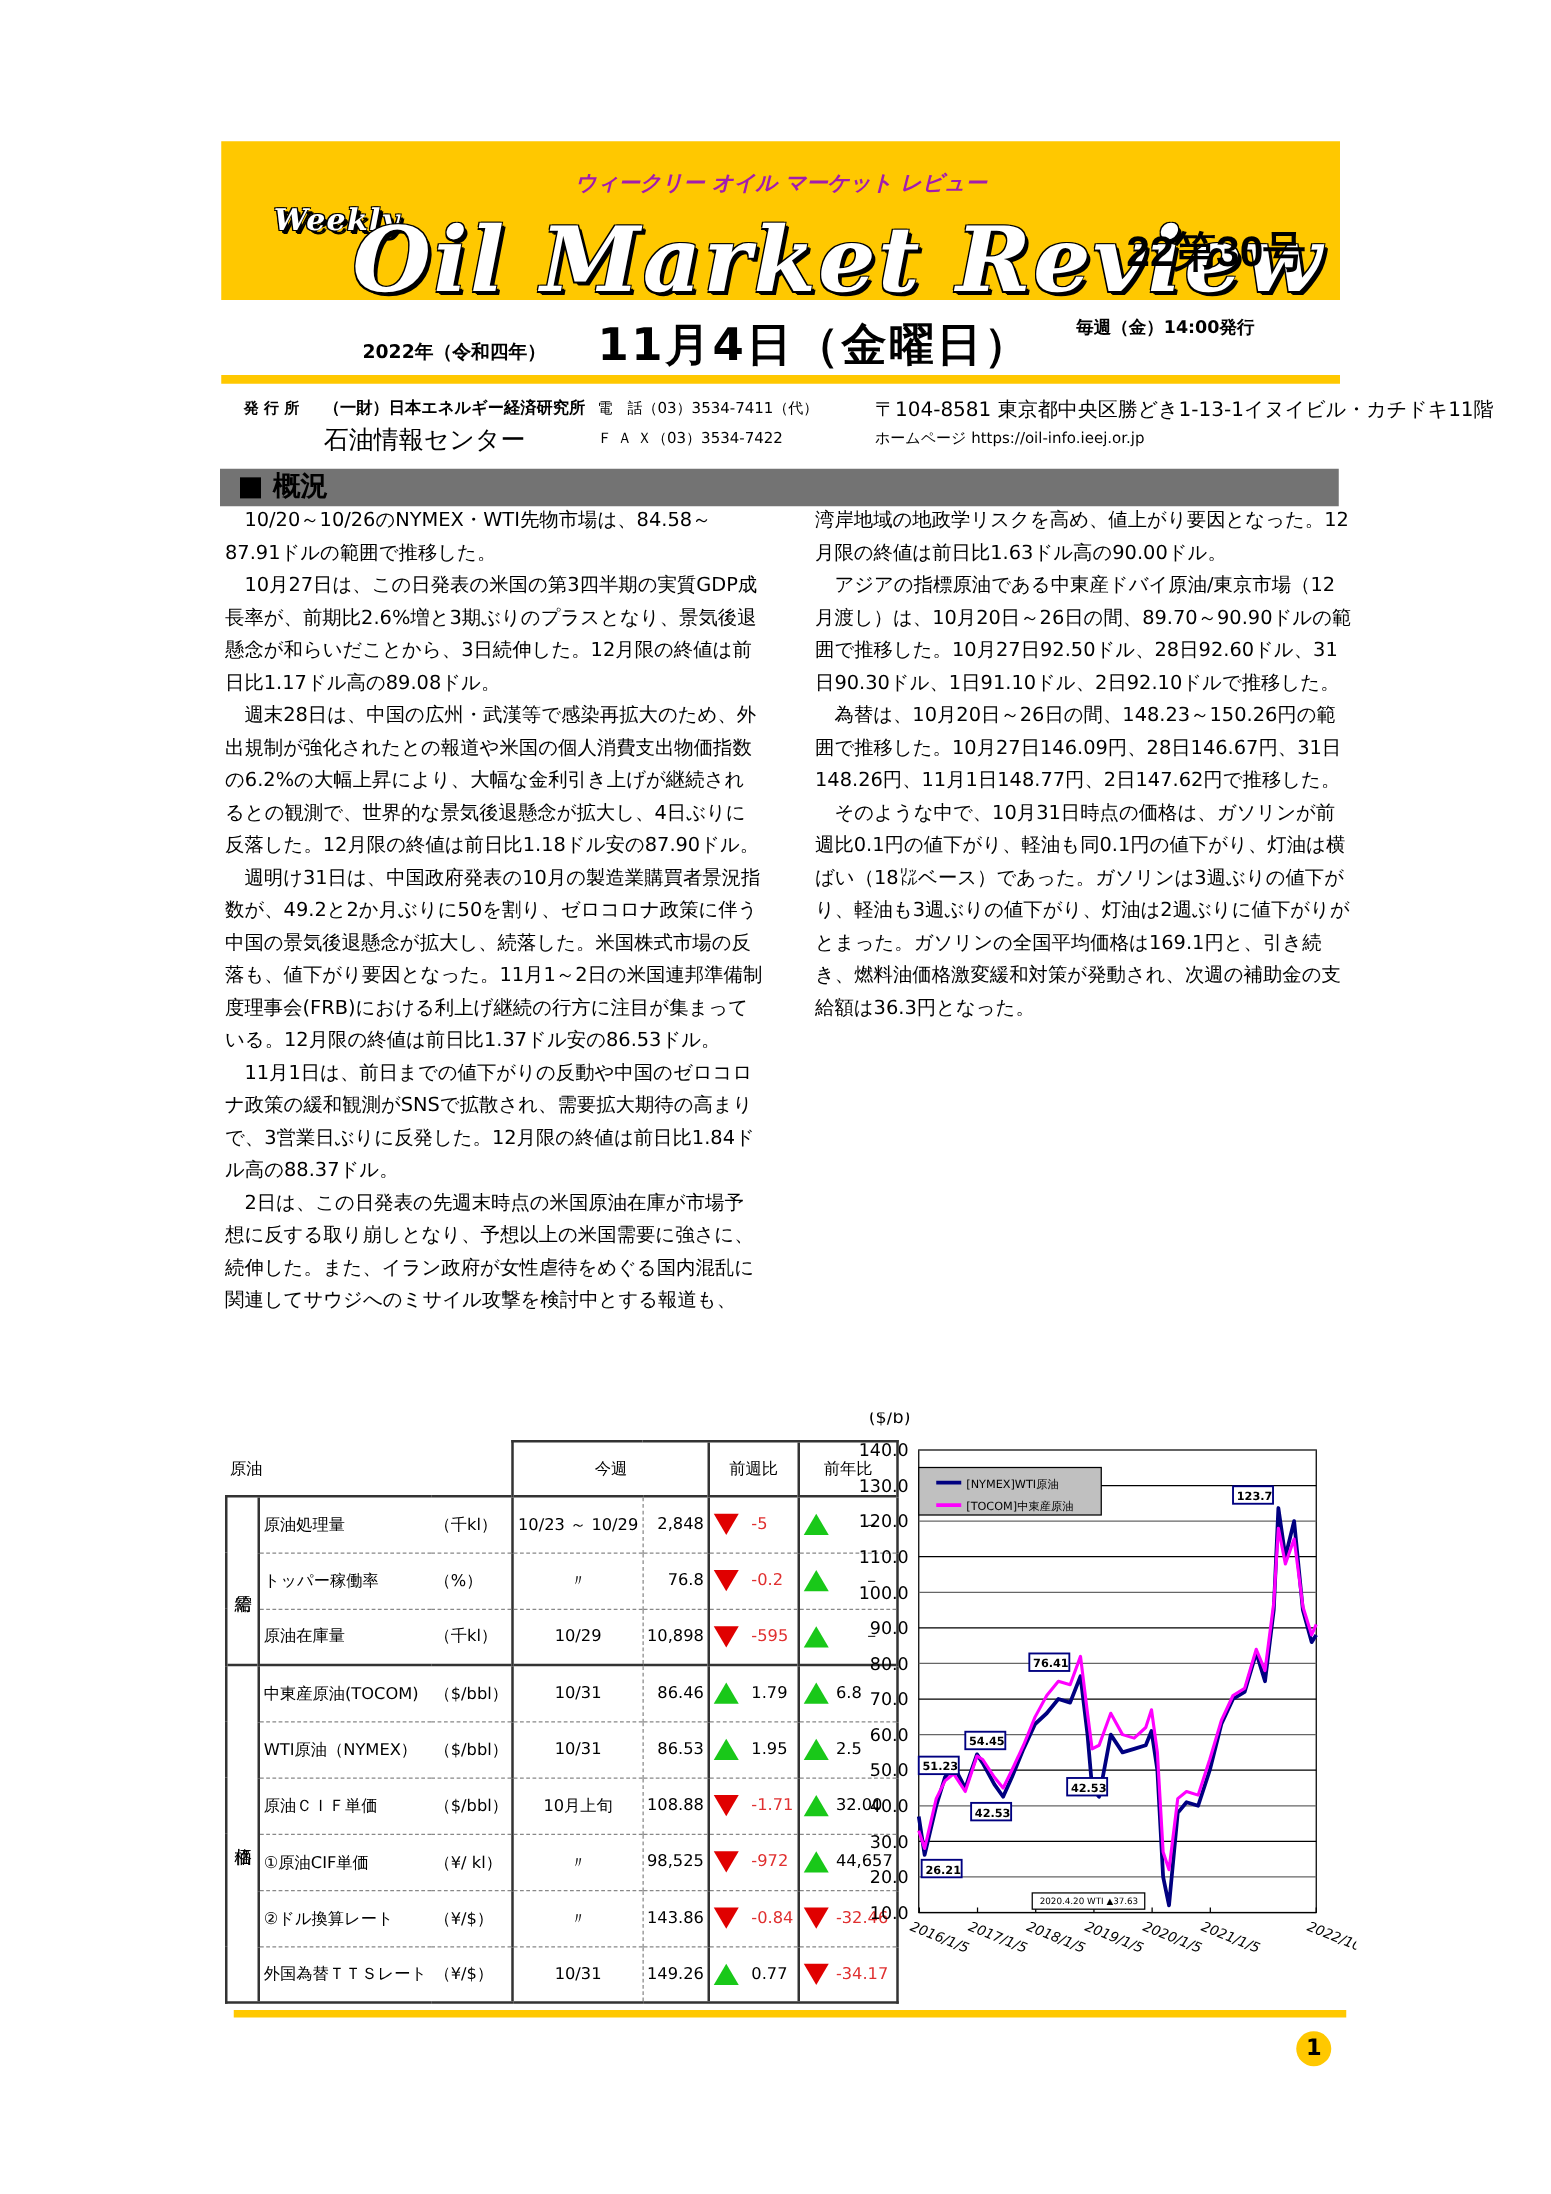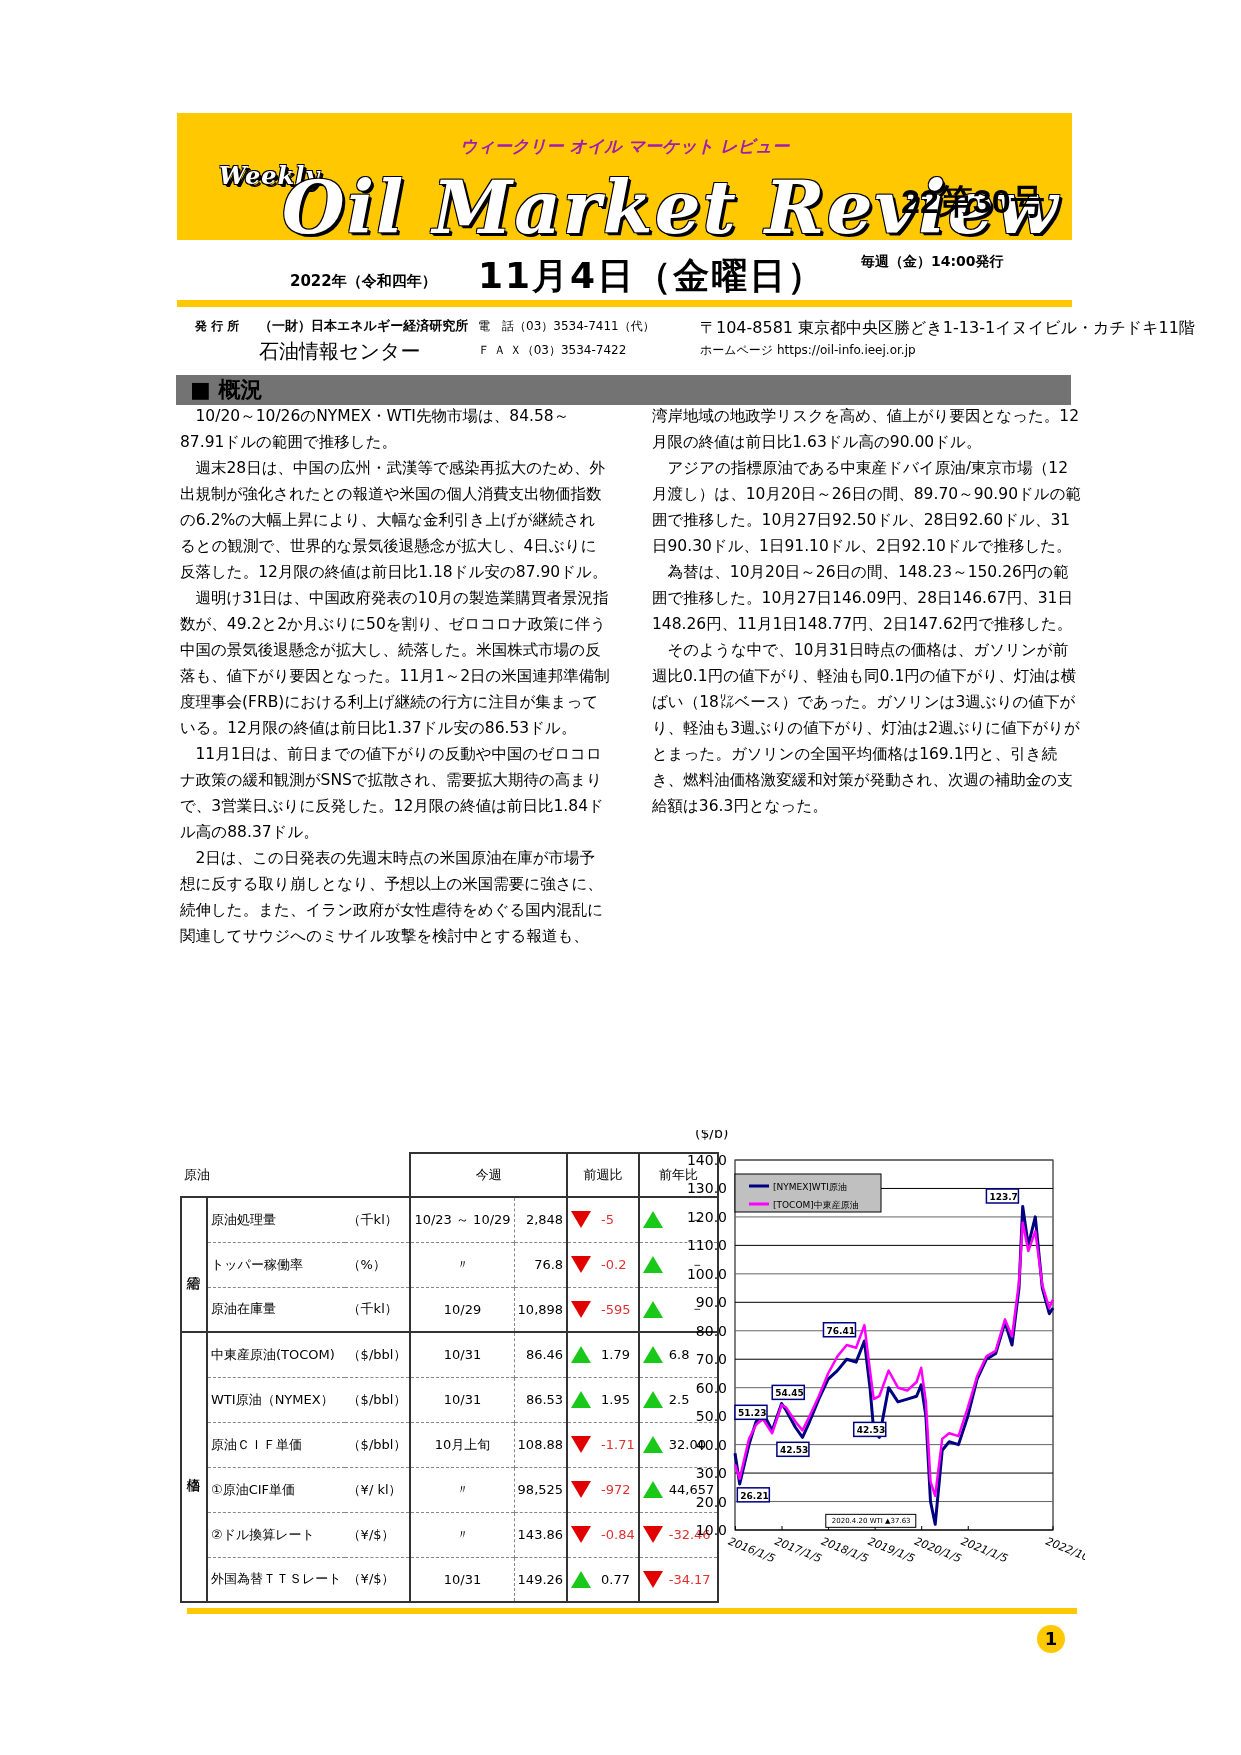--- a/index.html
+++ b/index.html
@@ -77,20 +77,21 @@
 <div id="fax" class="abs pub">Ｆ Ａ Ｘ（03）3534-7422</div>
 <div id="addr" class="abs pub">〒104-8581 東京都中央区勝どき1-13-1イヌイビル・カチドキ11階</div>
 <div id="home" class="abs pub">ホームページ https://oil-info.ieej.or.jp</div>
 
 <div id="section-bar" class="abs">
   <div id="section-title" class="abs">■ 概況</div>
 </div>
 
 <div id="col-left" class="abs col">
   <p>10/20～10/26のNYMEX・WTI先物市場は、84.58～87.91ドルの範囲で推移した。</p>
+  <p>10月27日は、この日発表の米国の第3四半期の実質GDP成長率が、前期比2.6%増と3期ぶりのプラスとなり、景気後退懸念が和らいだことから、3日続伸した。12月限の終値は前日比1.17ドル高の89.08ドル。</p>
   <p>週末28日は、中国の広州・武漢等で感染再拡大のため、外出規制が強化されたとの報道や米国の個人消費支出物価指数の6.2%の大幅上昇により、大幅な金利引き上げが継続されるとの観測で、世界的な景気後退懸念が拡大し、4日ぶりに反落した。12月限の終値は前日比1.18ドル安の87.90ドル。</p>
   <p>週明け31日は、中国政府発表の10月の製造業購買者景況指数が、49.2と2か月ぶりに50を割り、ゼロコロナ政策に伴う中国の景気後退懸念が拡大し、続落した。米国株式市場の反落も、値下がり要因となった。11月1～2日の米国連邦準備制度理事会(FRB)における利上げ継続の行方に注目が集まっている。12月限の終値は前日比1.37ドル安の86.53ドル。</p>
   <p>11月1日は、前日までの値下がりの反動や中国のゼロコロナ政策の緩和観測がSNSで拡散され、需要拡大期待の高まりで、3営業日ぶりに反発した。12月限の終値は前日比1.84ドル高の88.37ドル。</p>
   <p>2日は、この日発表の先週末時点の米国原油在庫が市場予想に反する取り崩しとなり、予想以上の米国需要に強さに、続伸した。また、イラン政府が女性虐待をめぐる国内混乱に関連してサウジへのミサイル攻撃を検討中とする報道も、</p>
 </div>
 
 <div id="col-right" class="abs col">
   <p style="text-indent:0">湾岸地域の地政学リスクを高め、値上がり要因となった。12月限の終値は前日比1.63ドル高の90.00ドル。</p>
   <p>アジアの指標原油である中東産ドバイ原油/東京市場（12月渡し）は、10月20日～26日の間、89.70～90.90ドルの範囲で推移した。10月27日92.50ドル、28日92.60ドル、31日90.30ドル、1日91.10ドル、2日92.10ドルで推移した。</p>
   <p>為替は、10月20日～26日の間、148.23～150.26円の範囲で推移した。10月27日146.09円、28日146.67円、31日148.26円、11月1日148.77円、2日147.62円で推移した。</p>

